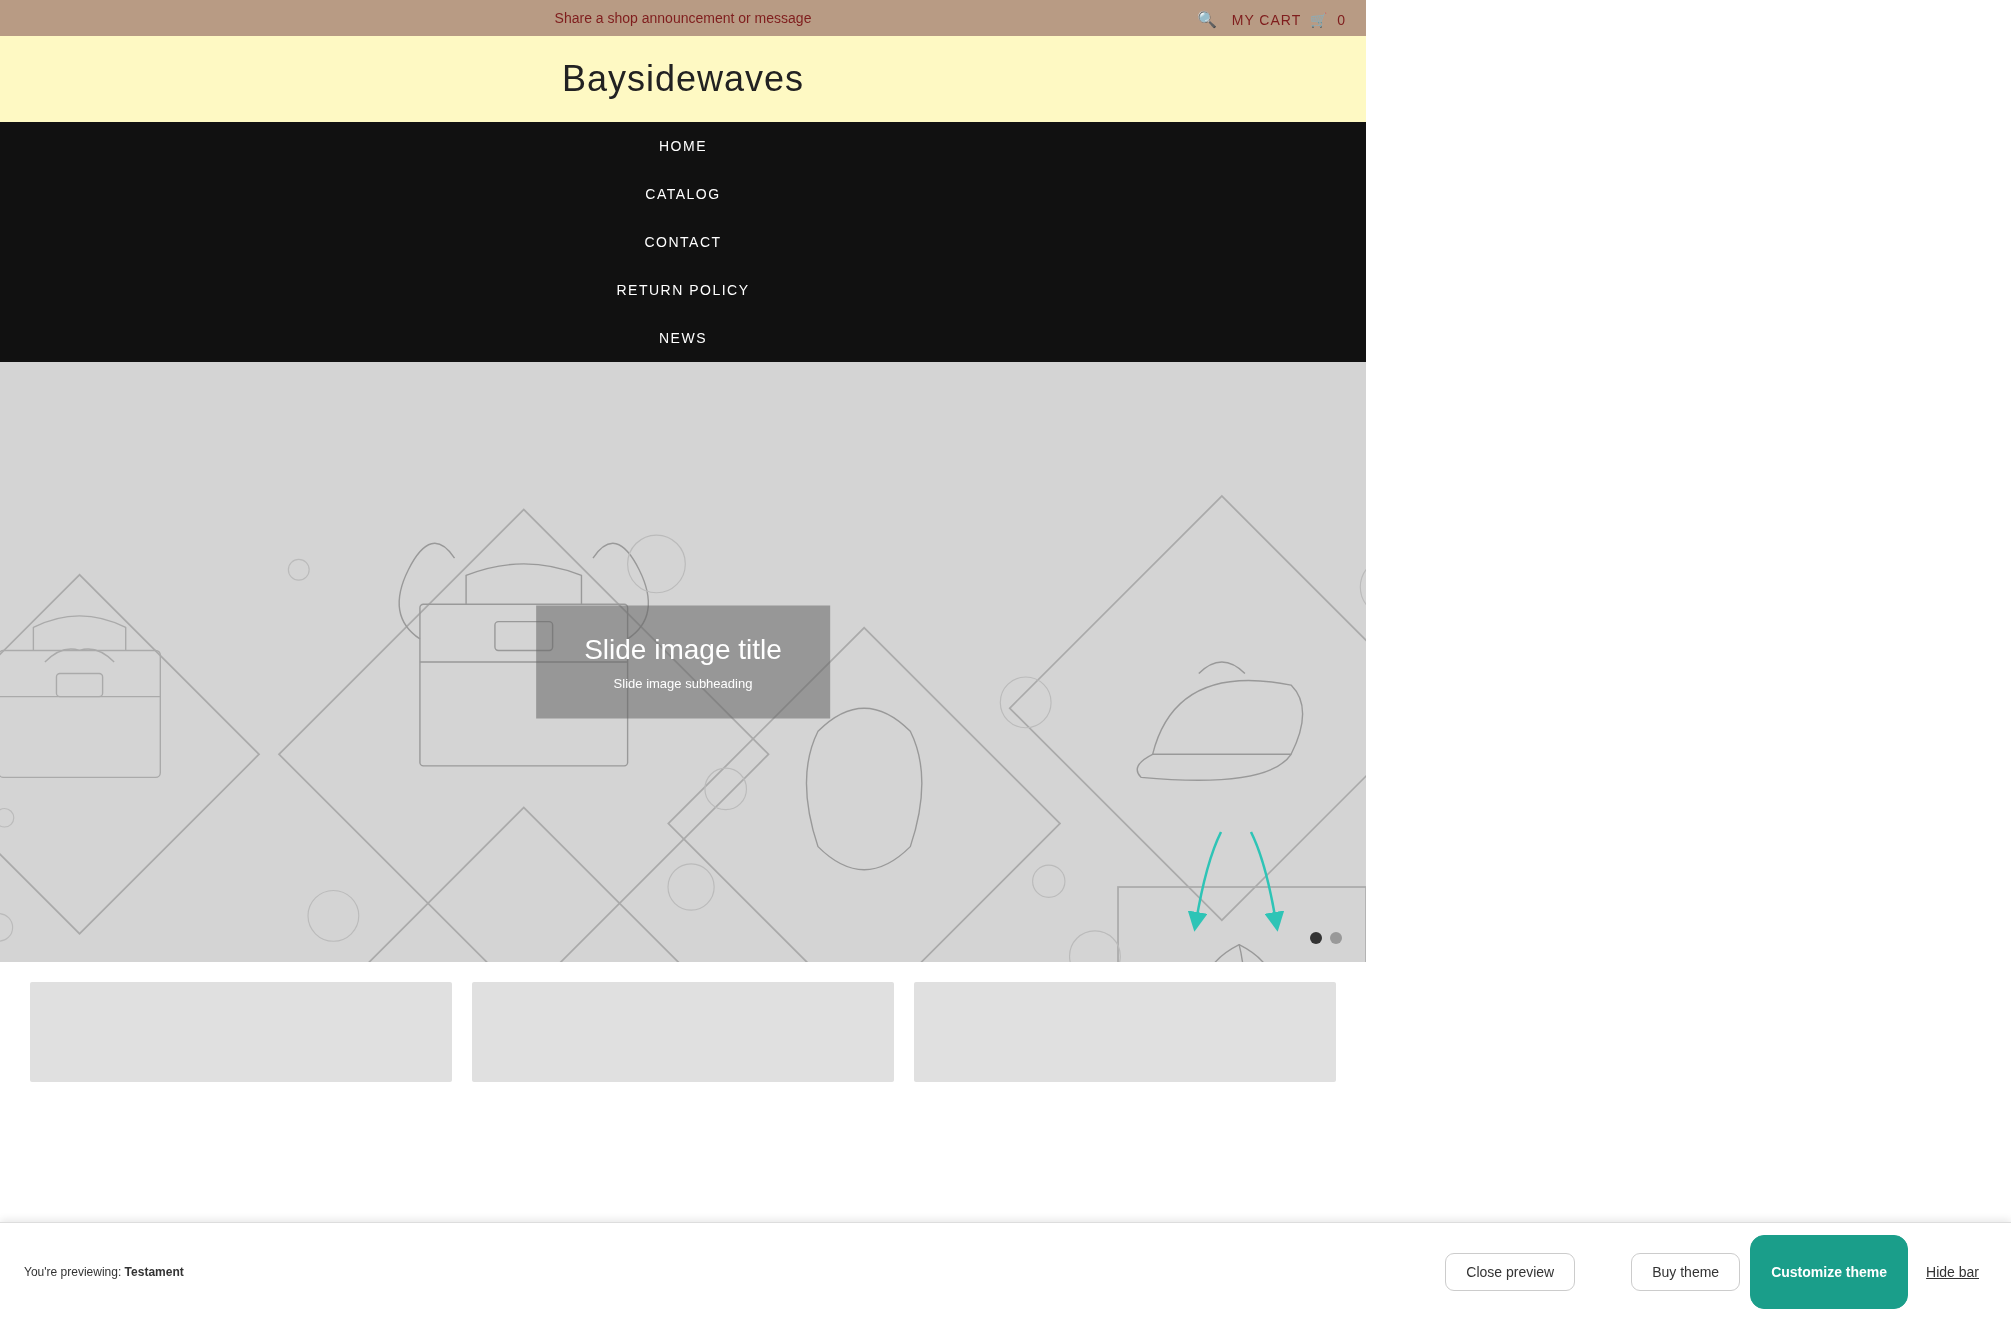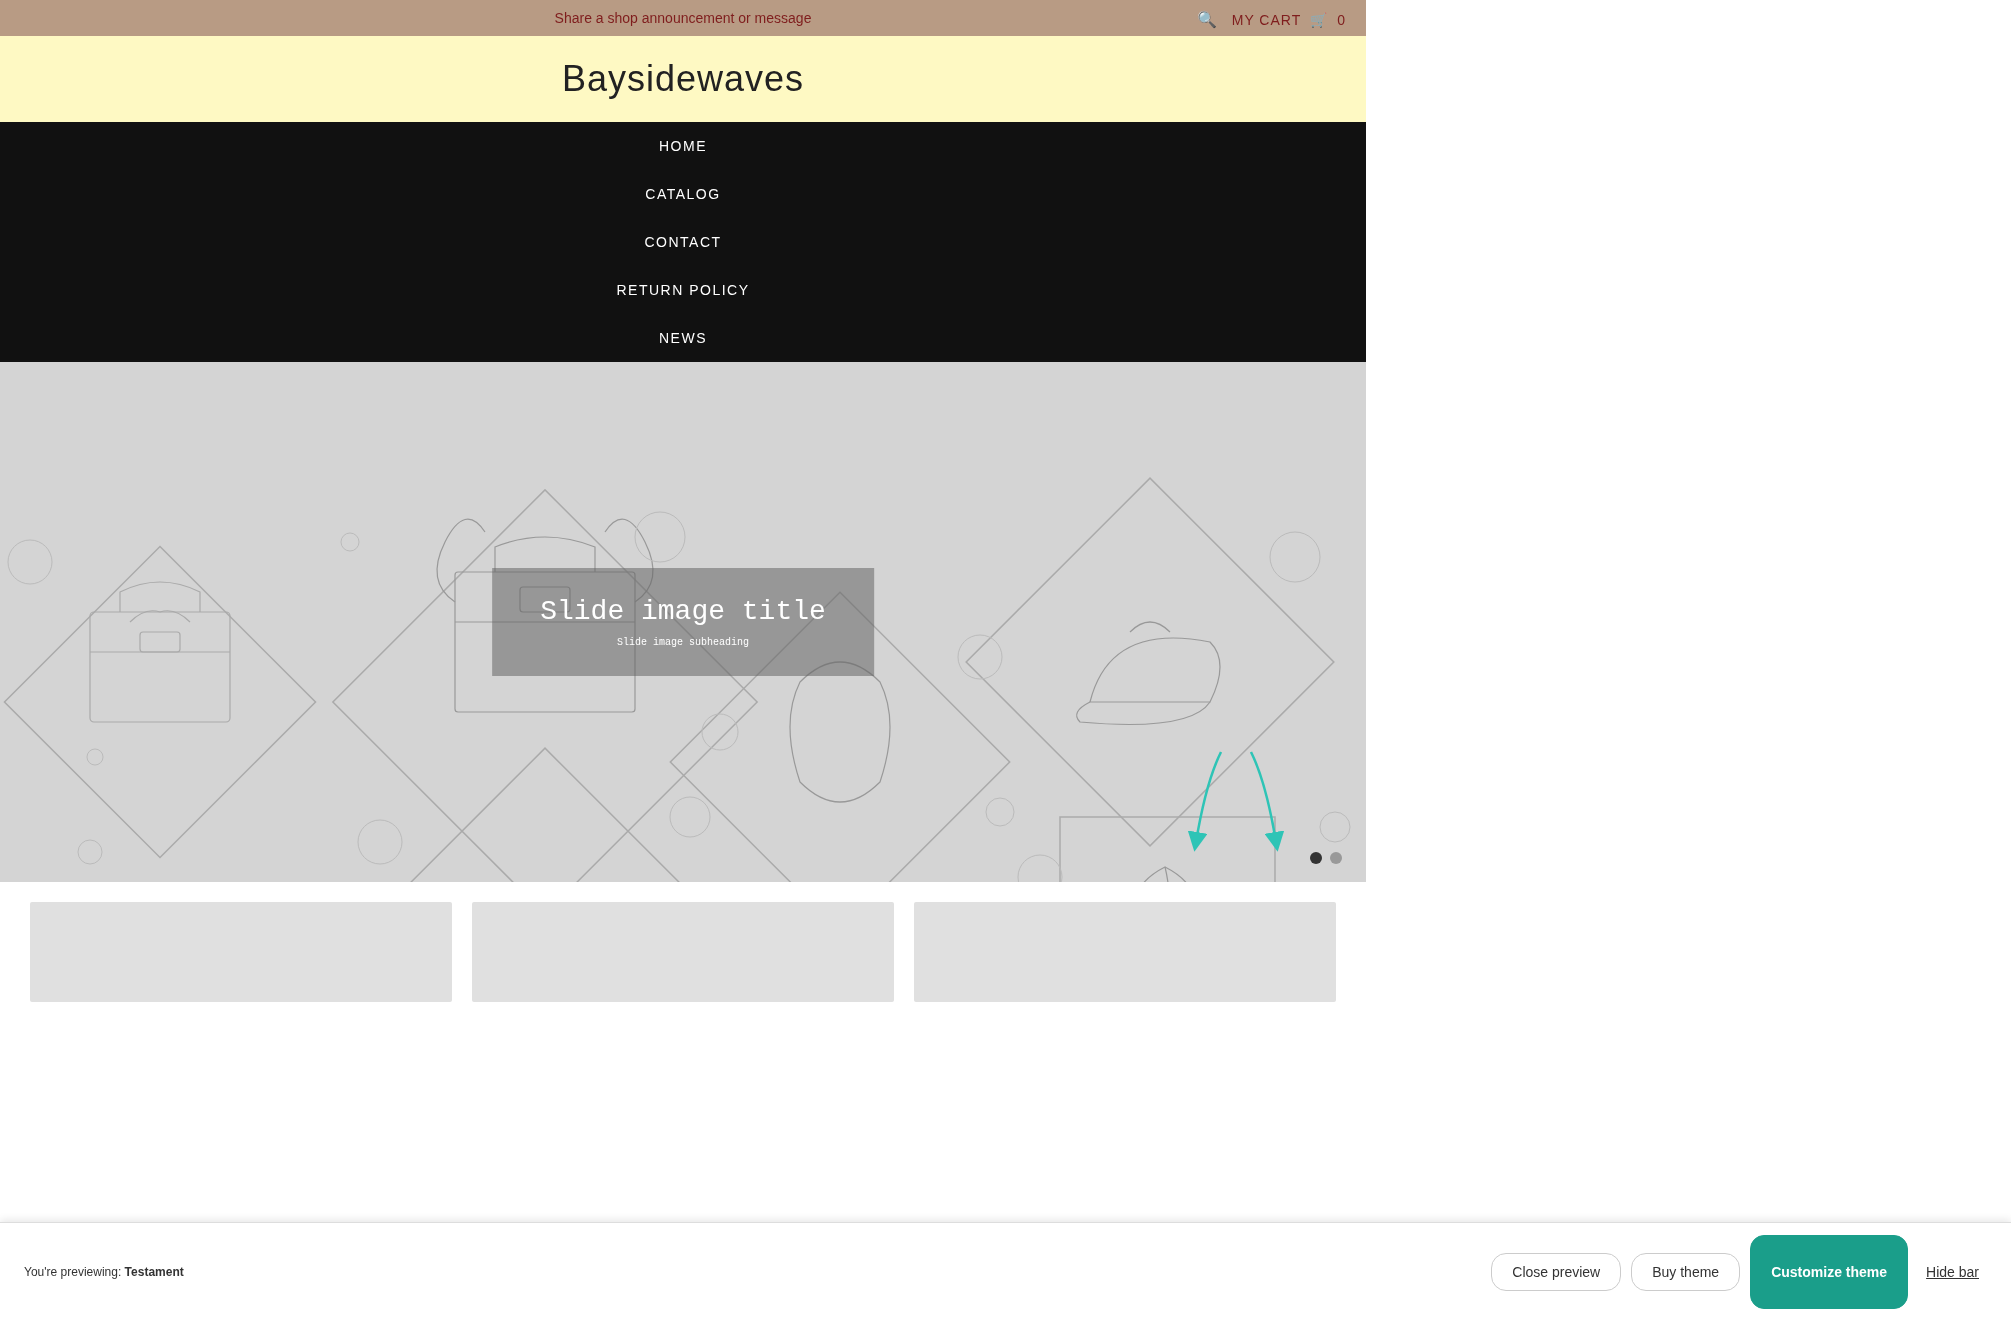--- a/index.html
+++ b/index.html
@@ -54,26 +54,25 @@
       font-size: 14px;
       letter-spacing: 1.5px;
       font-weight: 500;
       cursor: pointer;
     }
 
     
     .hero-slider {
       background: #d8d8d8;
       position: relative;
-      height: 520px;
+      height: 600px;
       overflow: hidden;
       display: flex;
       align-items: center;
       justify-content: center;
-      font-family: Liberation Mono, monospace;
     }
 
     
     .sketch-bg {
       position: absolute;
       inset: 0;
       width: 100%;
       height: 100%;
     }
 
@@ -88,21 +87,21 @@
       text-align: center;
       color: #fff;
       min-width: 280px;
     }
     .slide-overlay h2 {
       font-size: 28px;
       font-weight: 500;
       margin-bottom: 10px;
     }
     .slide-overlay p {
-      font-size: 10px;
+      font-size: 13px;
     }
 
     
     .slider-dots {
       position: absolute;
       bottom: 18px;
       right: 24px;
       display: flex;
       gap: 8px;
       align-items: center;
@@ -155,22 +154,23 @@
       display: flex;
       gap: 10px;
       align-items: center;
     }
     .btn-secondary {
       background: #fff;
       border: 1px solid #ccc;
       padding: 10px 20px;
       font-size: 14px;
       cursor: pointer;
-      border-radius: 15px;
+      border-radius: 9px;
       color: #333;
+      margin-left: 46px;
     }
     .btn-primary {
       background: #1a9e8a;
       border: 1px solid #1a9e8a;
       padding: 28px 20px;
       font-size: 14px;
       cursor: pointer;
       border-radius: 14px;
       color: #fff;
       font-weight: 600;

